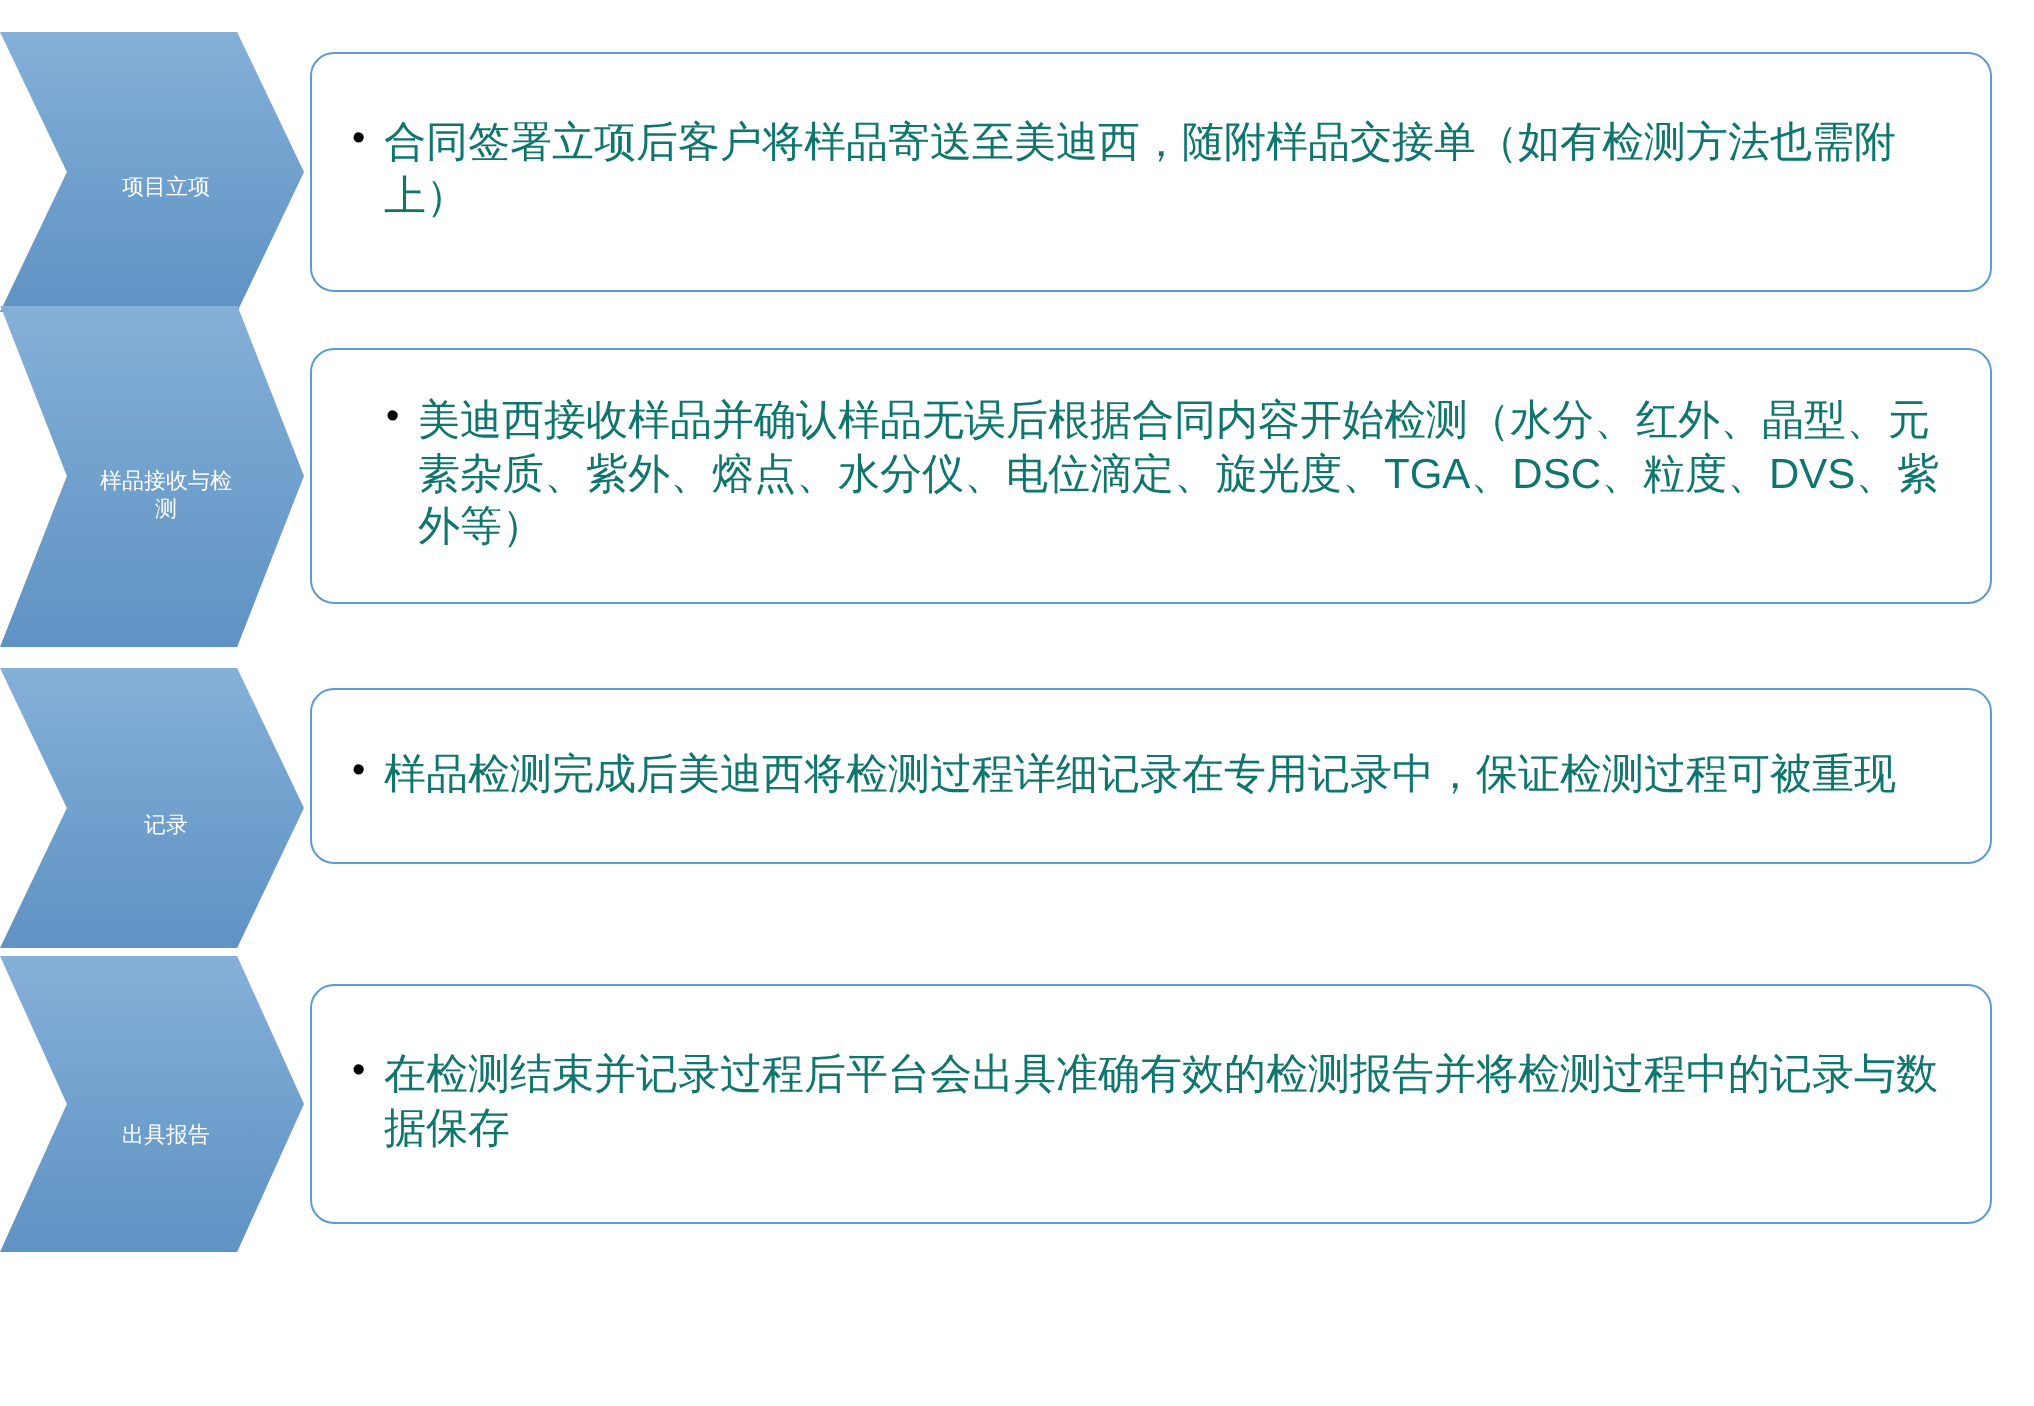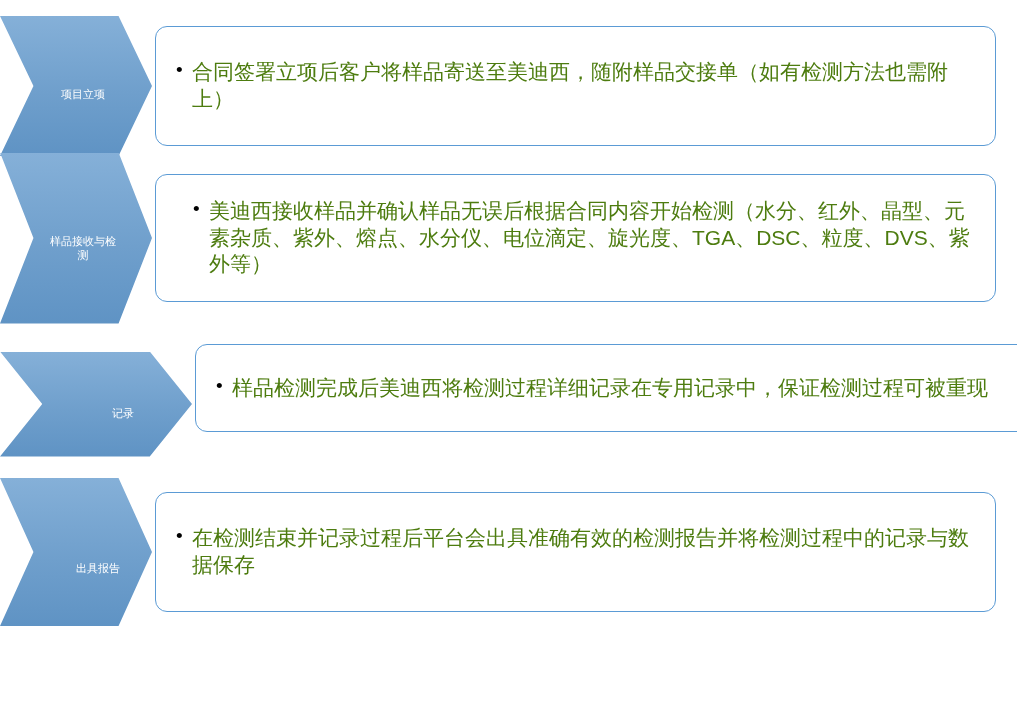--- a/index.html
+++ b/index.html
@@ -62,47 +62,47 @@
   .bullet-list {
     margin: 0;
     padding: 0 0 0 18px;
     list-style: none;
     width: 100%;
   }
   .bullet-list li {
     position: relative;
     font-size: 21px;
     line-height: 1.28;
-    color: #4d7c0f;
+    color: #0f766e;
     text-indent: 0;
   }
   .bullet-list li::before {
     content: "\2022";
     position: absolute;
     left: -16px;
     top: -1px;
     font-size: 19px;
     line-height: 1.28;
     color: #000000;
   }
   
   #row-0 { top: 26px;  height: 120px; }
   #row-1 { top: 174px; height: 128px; }
   #row-2 { top: 344px; height: 120px; }
   #row-3 { top: 492px; height: 120px; }
 
   #row-0 .chevron { height: 140px; align-self: center; }
   #row-1 .chevron { height: 171px; align-self: center; }
-  #row-2 .chevron { height: 105px; align-self: center; padding-left: 40px; }
+  #row-2 .chevron { height: 140px; align-self: center; }
   #row-3 .chevron { height: 148px; align-self: center; }
 
   #row-0 .chevron-label { margin-top: 18px; }
   #row-1 .chevron-label { margin-top: 22px; }
   #row-2 .chevron-label { margin-top: 20px; }
-  #row-3 .chevron-label { margin-top: 34px; text-align: right; }
+  #row-3 .chevron-label { margin-top: 34px; }
 
   #row-0 .textbox { width: 841px; flex: 0 0 841px; height: 120px; }
   #row-1 .textbox { width: 841px; flex: 0 0 841px; height: 128px; padding-left: 35px; }
   #row-2 .textbox { width: 841px; flex: 0 0 841px; height: 88px; }
   #row-3 .textbox { width: 841px; flex: 0 0 841px; height: 120px; }
 </style>
 </head>
 <body>
 
 <div id="diagram">

